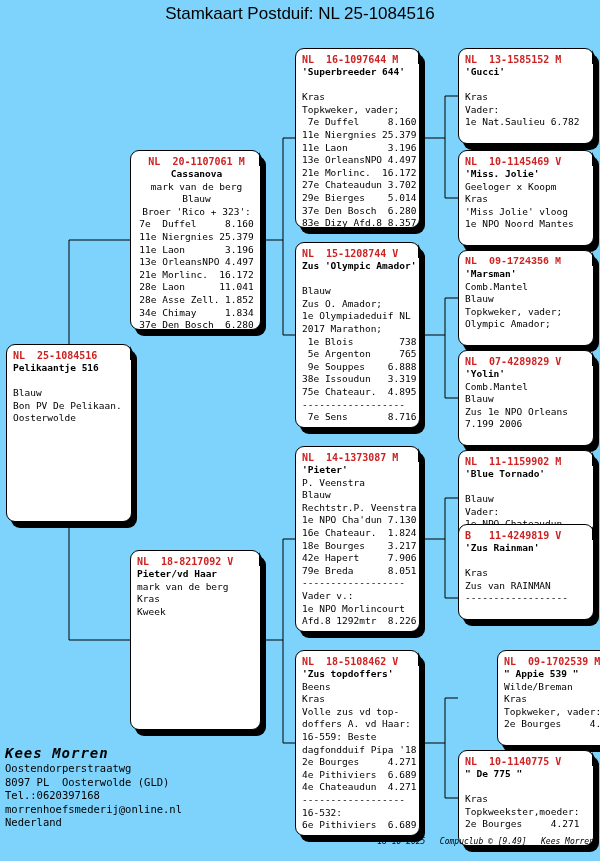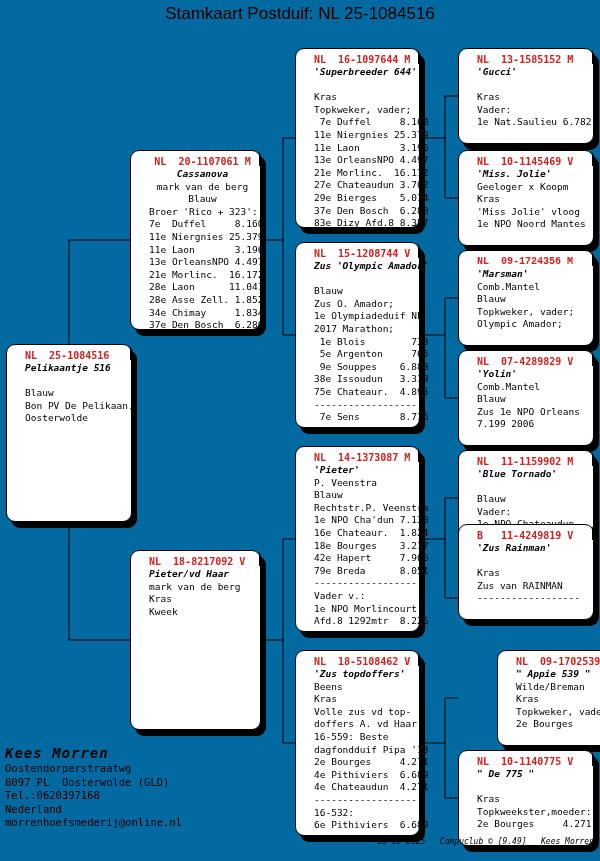--- a/index.html
+++ b/index.html
@@ -1,55 +1,55 @@
 <!DOCTYPE html>
 <html><head>
 <meta charset="utf-8">
 <style>
   * { box-sizing: border-box; }
   html,body { margin:0; padding:0; background:#ffffff; }
   #page {
     position: relative;
     width: 600px; height: 861px;
-    background: #0369a1;
+    background: #7dd3fc;
     font-family: "DejaVu Sans Mono", monospace;
     overflow: hidden;
   }
   #title {
     position: absolute; left:0; top:4px; width:100%;
     text-align:center;
     font-family: "Liberation Sans", sans-serif;
     font-size: 17px; color:#000;
   }
   #connectors { position:absolute; left:0; top:0; }
   .box {
     position: absolute;
     background: #ffffff;
     border: 1px solid #000;
     border-radius: 9px;
     box-shadow: 5px 6px 0 #000;
-    padding: 4px 4px 2px 18px;
+    padding: 4px 4px 2px 6px;
     font-size: 9.5px;
     line-height: 12.6px;
     color: #000;
   }
   .box::after {
     content:"";
     position:absolute; top:1px; right:-6px;
     width:7px; height:14px;
     background:#000;
     clip-path: polygon(0 0, 100% 100%, 0 100%);
   }
   .ring {
     font-size: 10px; font-weight: bold;
     white-space: pre;
     line-height: 13px;
   }
   .bname {
-    font-style: italic; font-weight: 600;
+    font-weight: 600;
     white-space: pre;
   }
   .body .ln { white-space: pre; }
   #owner { position:absolute; left:5px; top:744px; }
   #owner-name {
     font-weight: bold; font-size: 14px; line-height:18px;
     letter-spacing: 1px;
     font-style: italic;
   }
   #owner-address .ln {
@@ -287,20 +287,20 @@
         <div class="ln">2e Bourges     4.271</div>
       </div>
   </div>
 
   <div id="owner">
     <div id="owner-name">Kees Morren</div>
     <div id="owner-address">
         <div class="ln">Oostendorperstraatwg</div>
         <div class="ln">8097 PL  Oosterwolde (GLD)</div>
         <div class="ln">Tel.:0620397168</div>
+        <div class="ln">morrenhoefsmederij@online.nl</div>
         <div class="ln">Nederland</div>
-        <div class="ln">morrenhoefsmederij@online.nl</div>
       </div>
   </div>
 
   <div id="footer">18-10-2025   Compuclub © [9.49]   Kees Morren</div>
 
 </div>
 
 </body></html>

